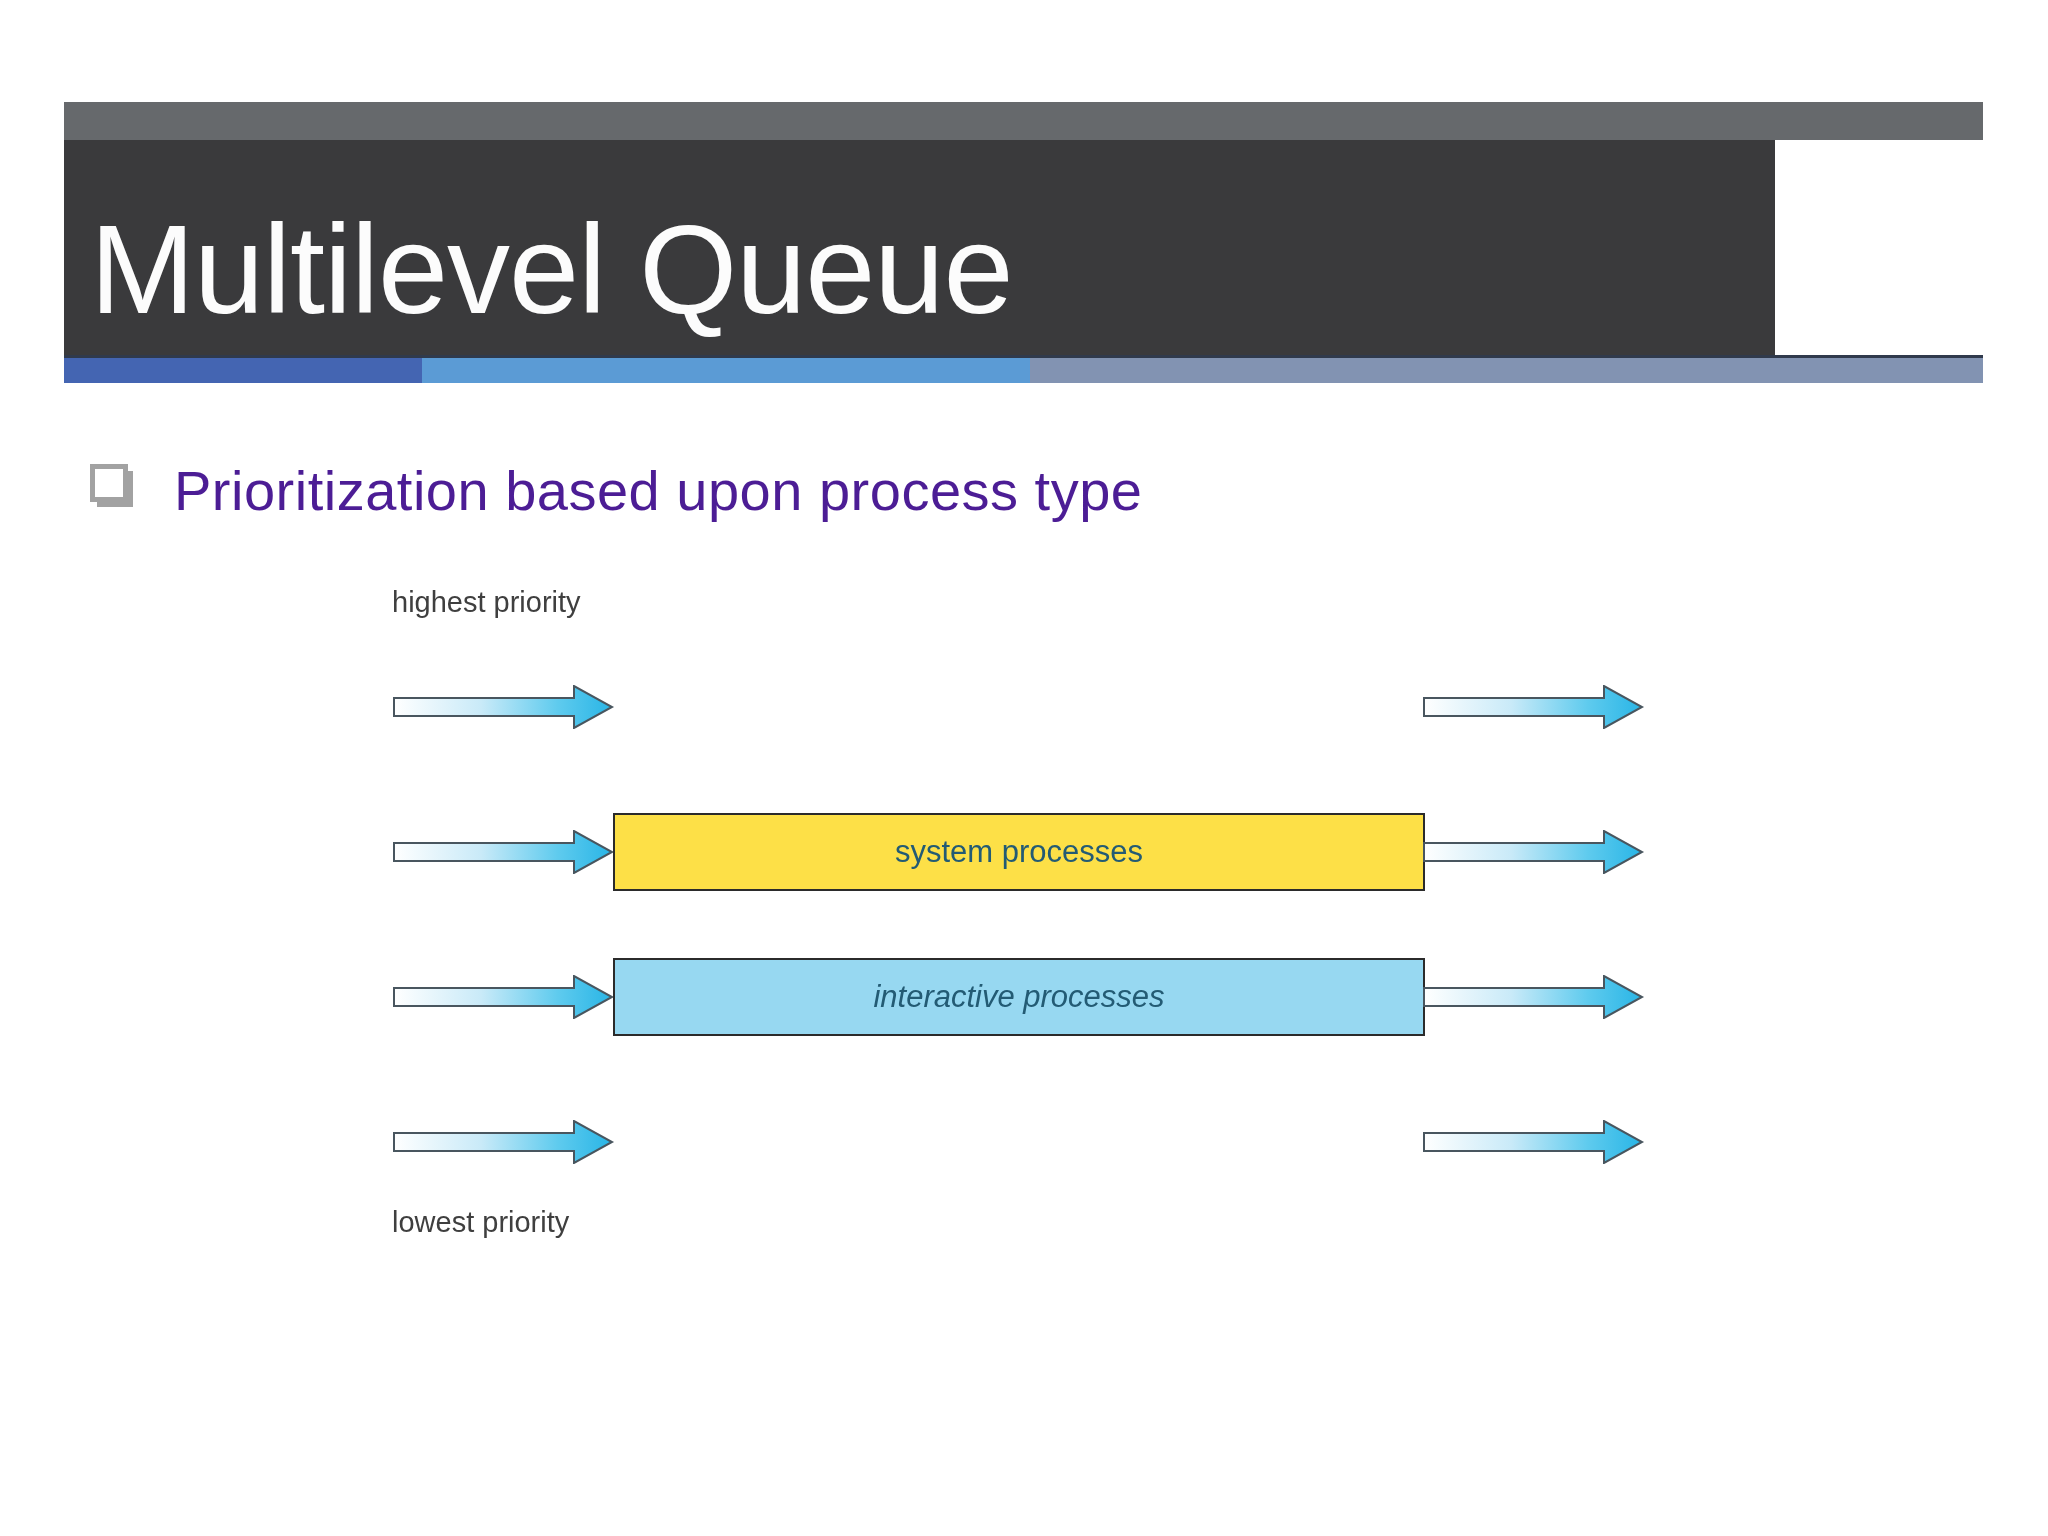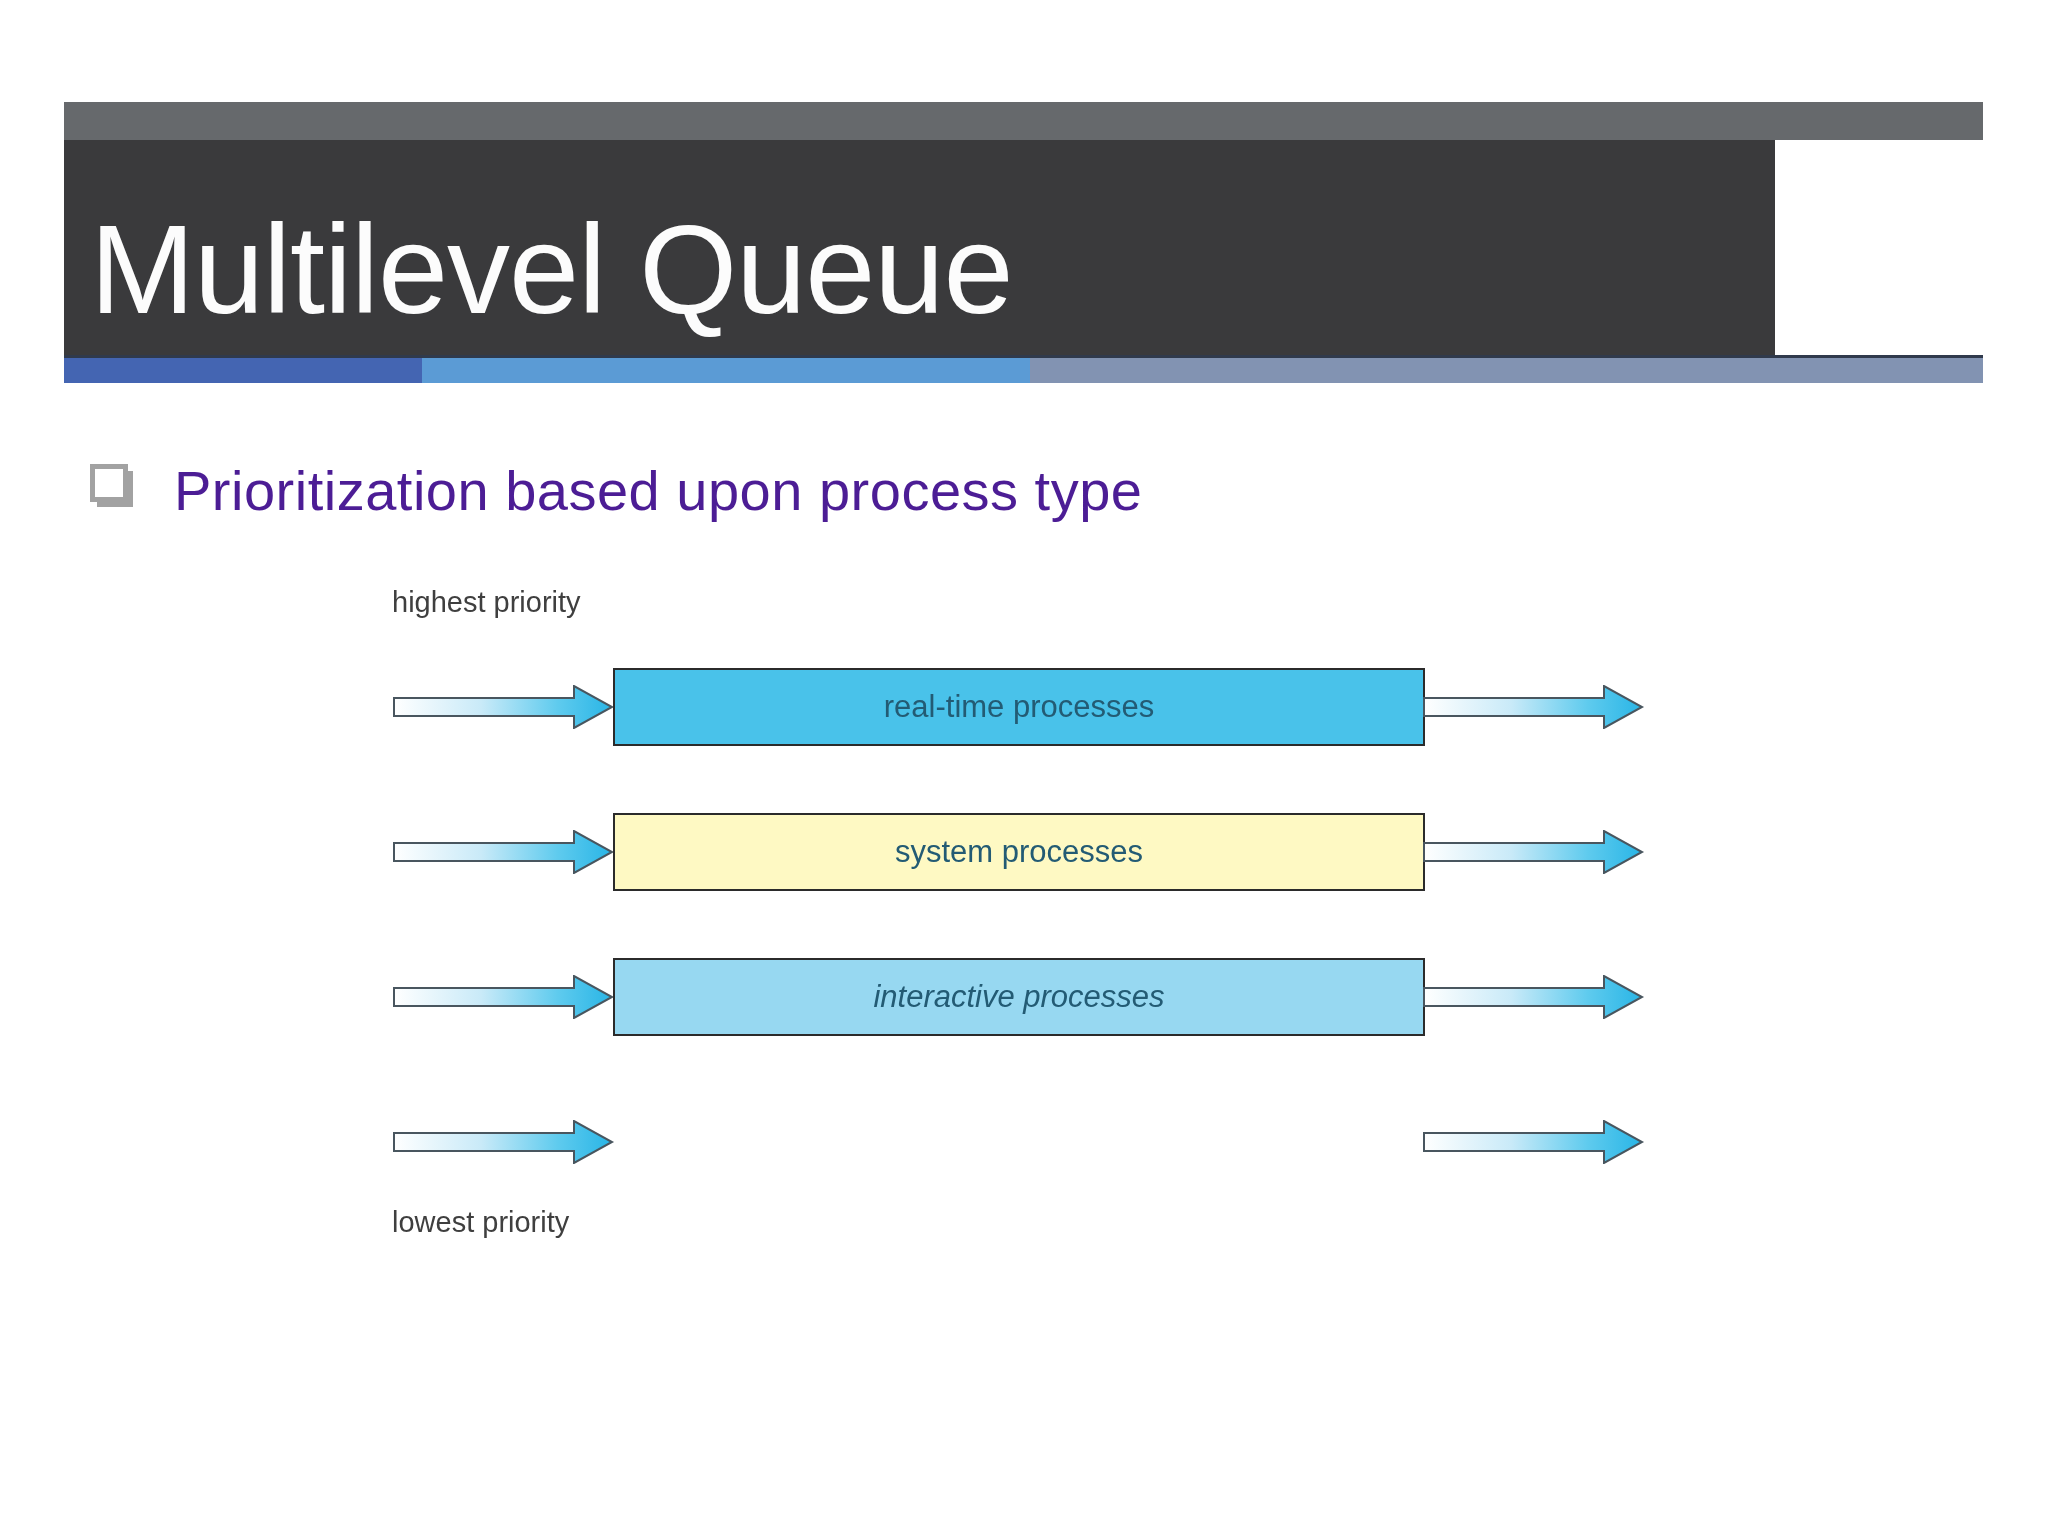--- a/index.html
+++ b/index.html
@@ -120,33 +120,30 @@
     <span class="bullet-square"></span>
     <span class="bullet-text">Prioritization based upon process type</span>
   </div>
 
   <div class="diagram-label label-top">highest priority</div>
 
   <div class="queue-row row-0">
     <svg class="arrow arrow-left" viewBox="0 0 222 44">
       <path d="M1,13 H181 V1 L219,22 L181,43 V31 H1 Z" fill="url(#arrowGrad)" stroke="#49565f" stroke-width="2"></path>
     </svg>
-    <div class="queue-box" style="background-color: rgb(73, 194, 234);">
-      <span>real-time processes</span>
-    </div>
     <svg class="arrow arrow-right" viewBox="0 0 222 44">
       <path d="M1,13 H181 V1 L219,22 L181,43 V31 H1 Z" fill="url(#arrowGrad)" stroke="#49565f" stroke-width="2"></path>
     </svg>
   </div>
 
   <div class="queue-row row-1">
     <svg class="arrow arrow-left" viewBox="0 0 222 44">
       <path d="M1,13 H181 V1 L219,22 L181,43 V31 H1 Z" fill="url(#arrowGrad)" stroke="#49565f" stroke-width="2"></path>
     </svg>
-    <div class="queue-box" style="background-color: #fef9c3;">
+    <div class="queue-box" style="background-color: #fde047;">
       <span>system processes</span>
     </div>
     <svg class="arrow arrow-right" viewBox="0 0 222 44">
       <path d="M1,13 H181 V1 L219,22 L181,43 V31 H1 Z" fill="url(#arrowGrad)" stroke="#49565f" stroke-width="2"></path>
     </svg>
   </div>
 
   <div class="queue-row row-2">
     <svg class="arrow arrow-left" viewBox="0 0 222 44">
       <path d="M1,13 H181 V1 L219,22 L181,43 V31 H1 Z" fill="url(#arrowGrad)" stroke="#49565f" stroke-width="2"></path>

